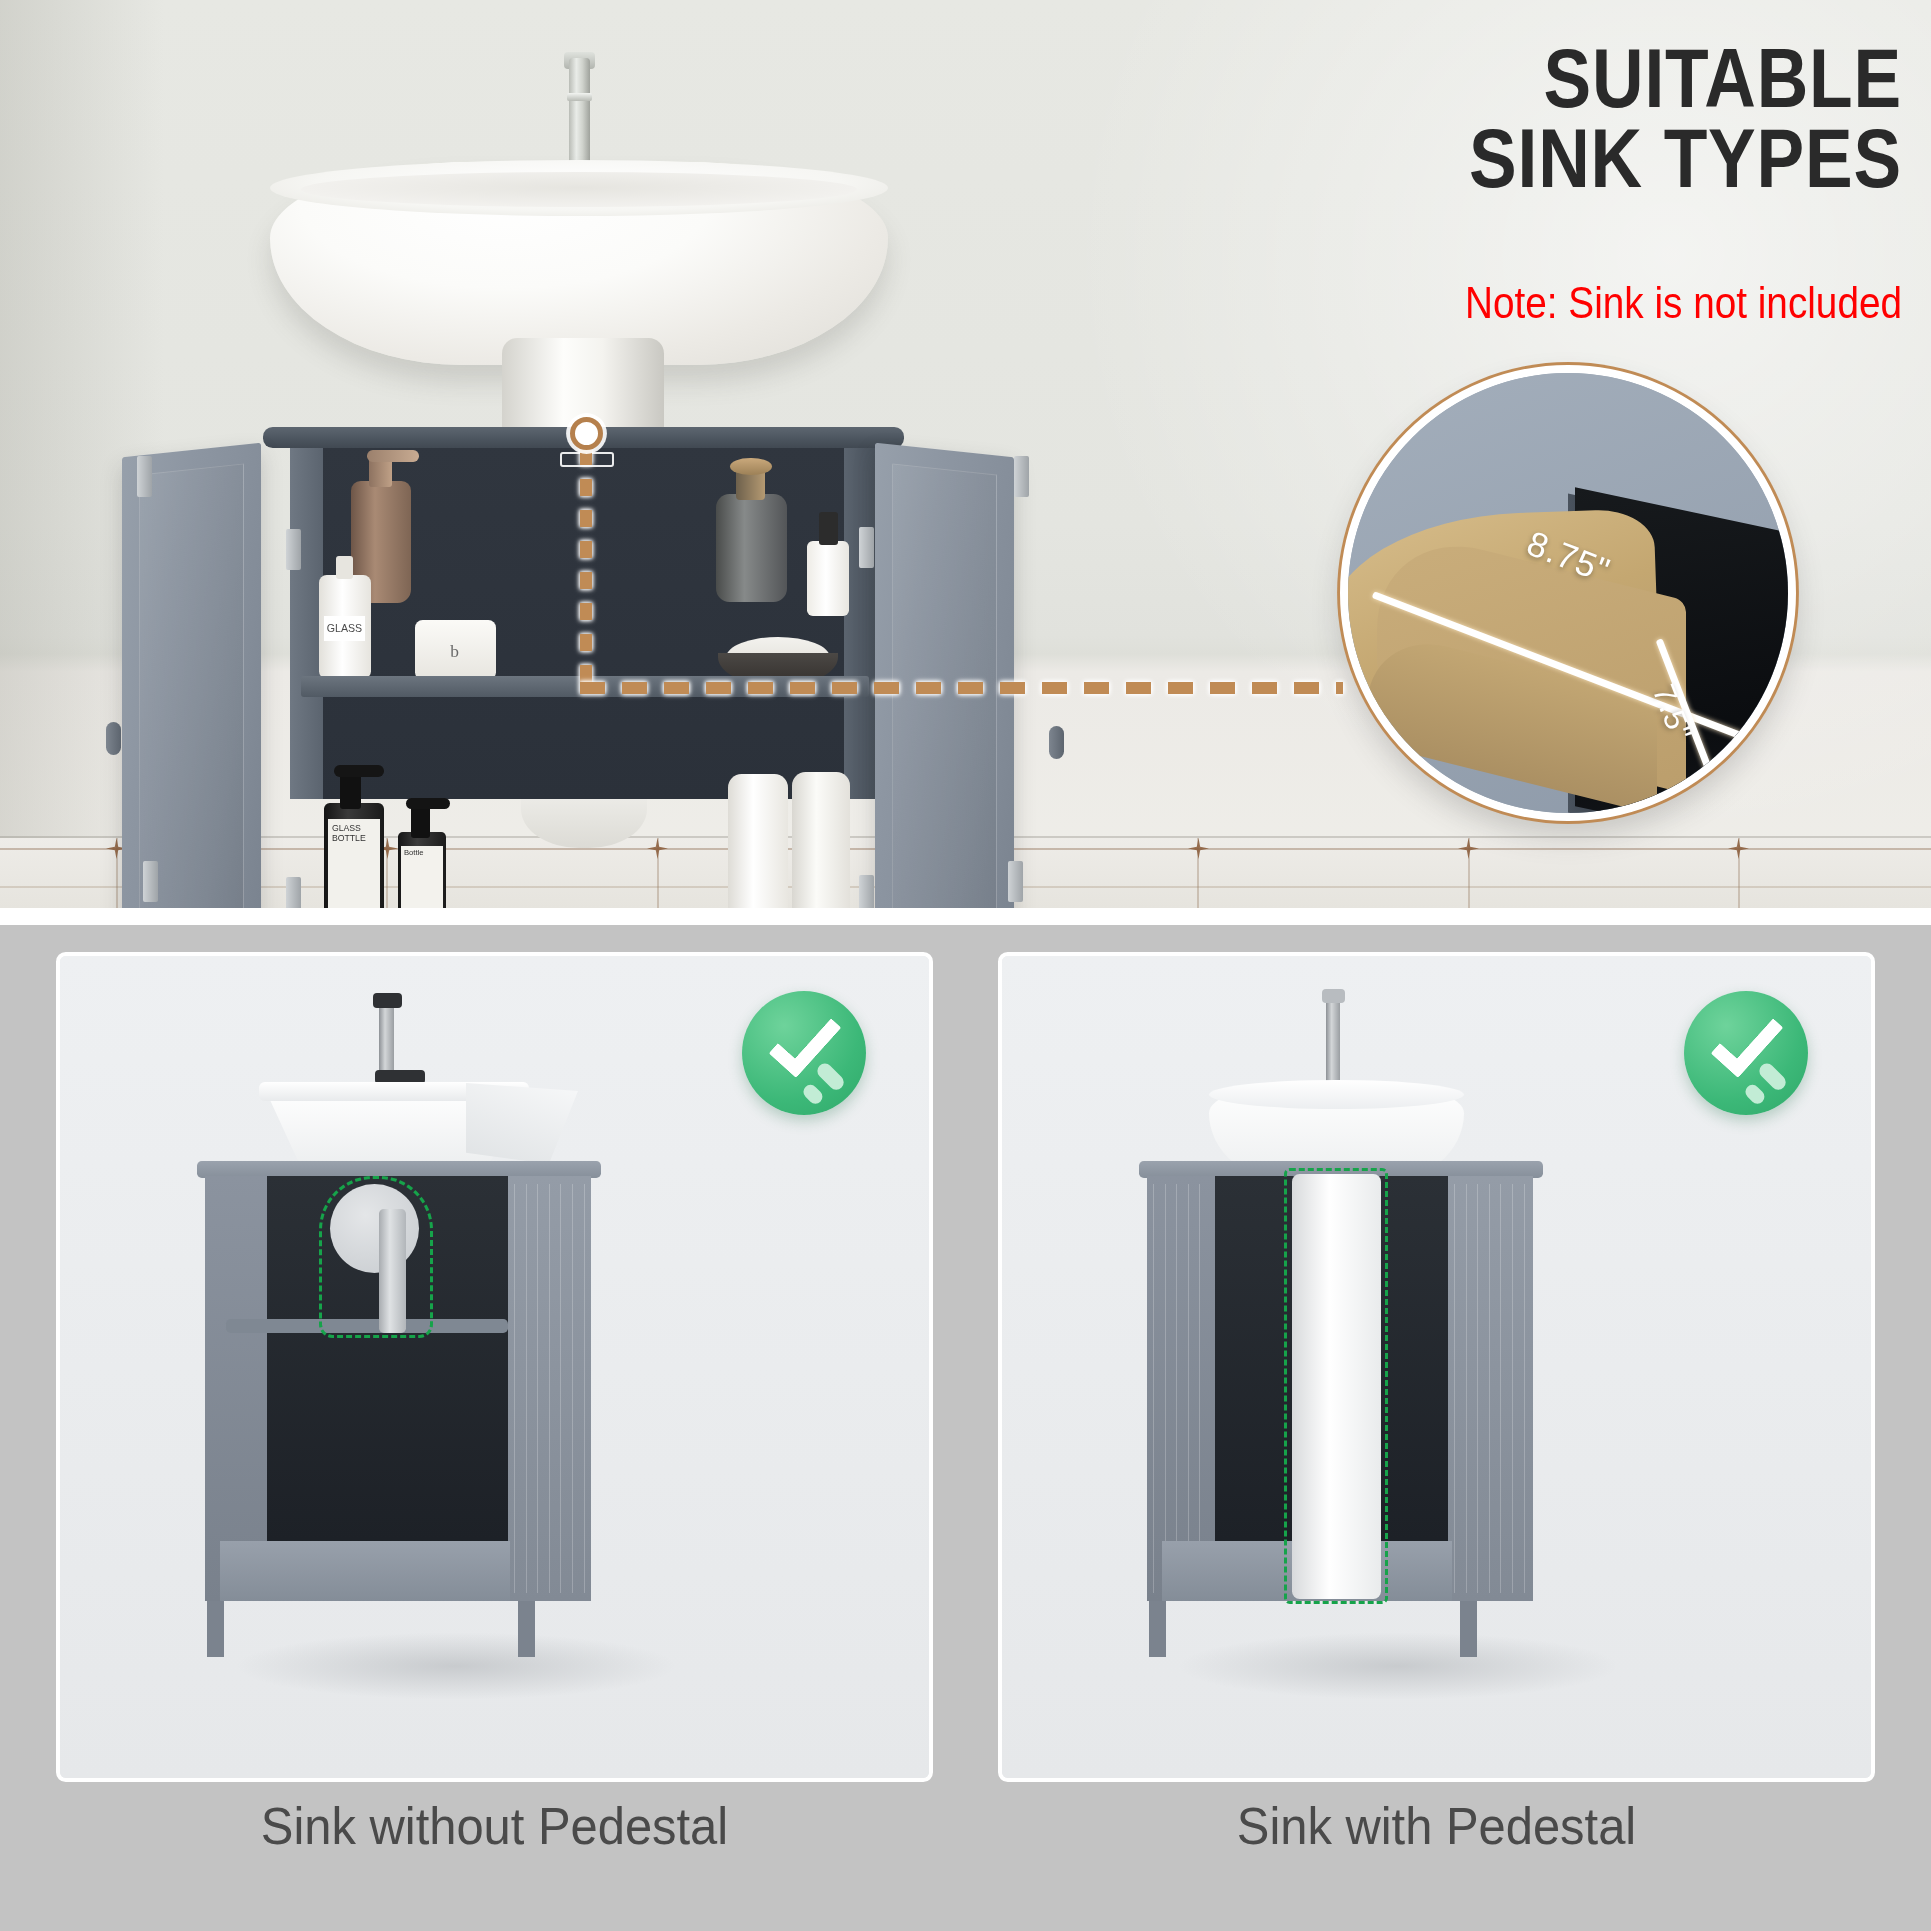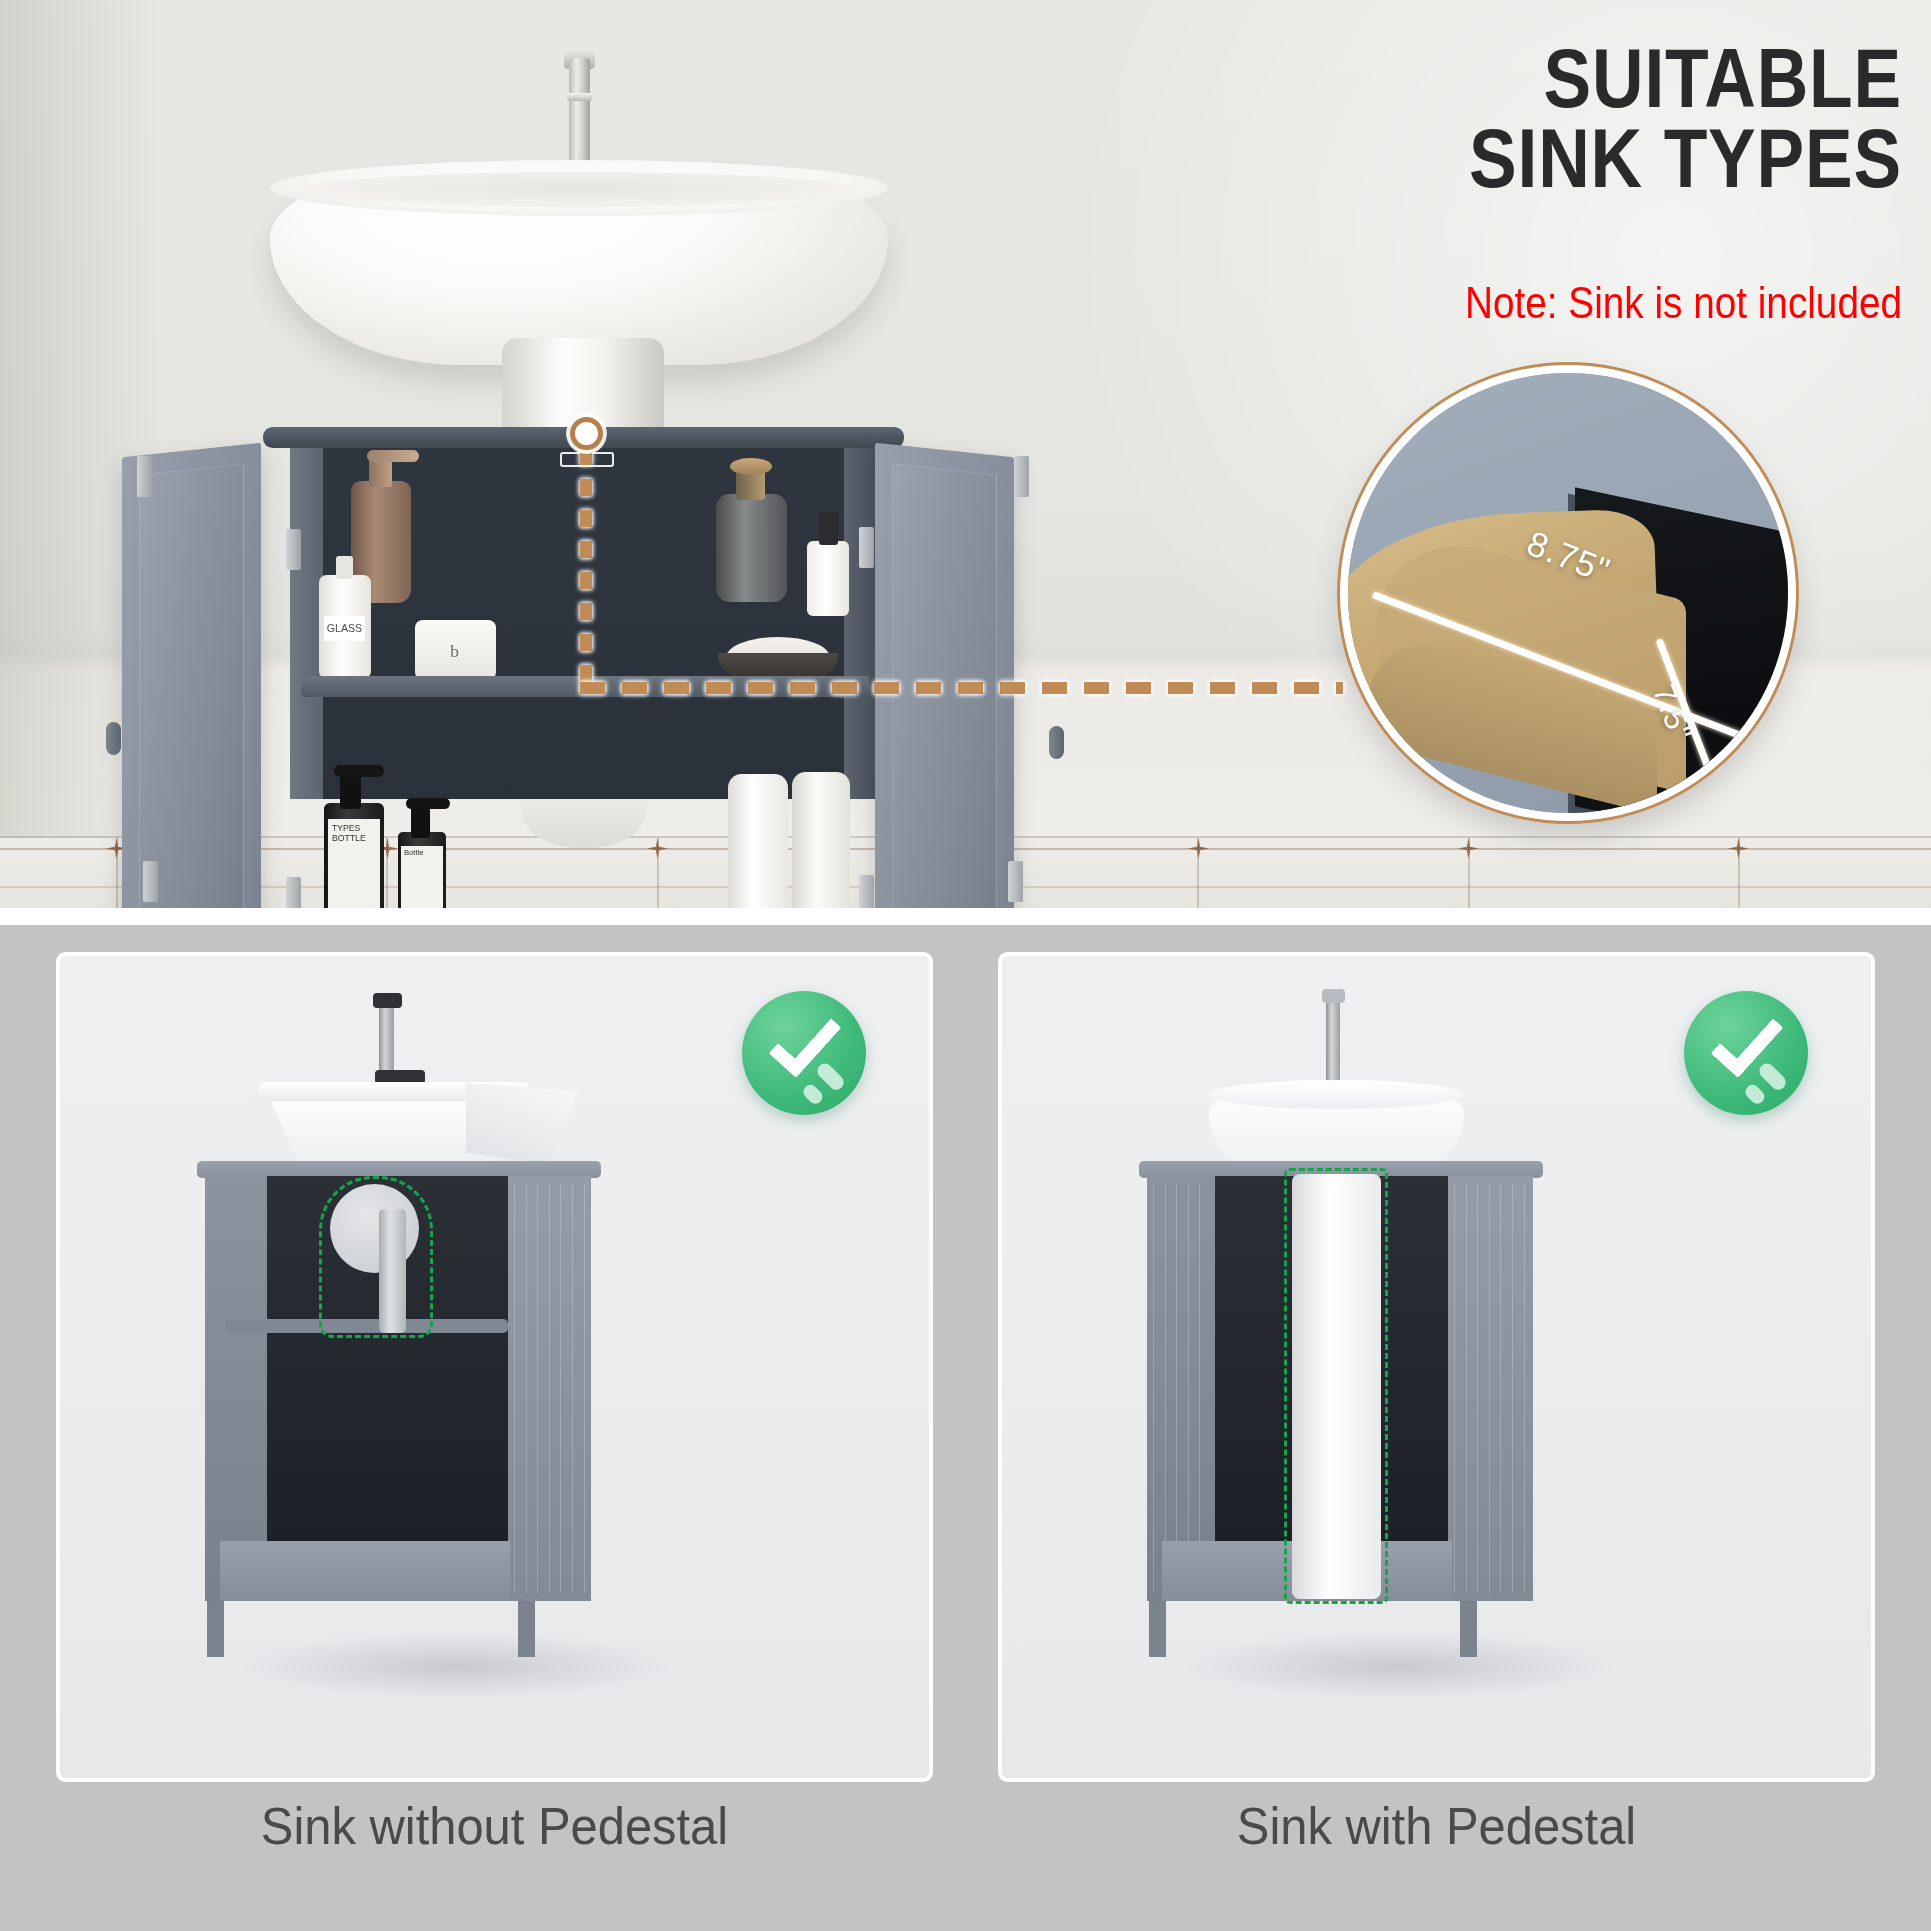--- a/index.html
+++ b/index.html
@@ -361,21 +361,21 @@
   <div class="b-pump-neck" style="left:736px;top:469px;width:29px;height:31px;background:linear-gradient(90deg,#6d604c,#b59a72);z-index:5;border-radius:3.9px;"></div>
   <div class="b-pump-neck" style="left:730px;top:458px;width:42px;height:17.4px;background:linear-gradient(180deg,#caa97c,#9d8157);z-index:5;border-radius:50%;"></div>
 
   <div class="bottle" style="left:807px;top:541px;width:42px;height:75px;background:linear-gradient(90deg,#eeece6,#ffffff 45%,#e8e6e0);border-radius:5.8px;"></div>
   <div class="b-pump-neck" style="left:819px;top:512px;width:19.3px;height:33px;background:#2c2c2c;z-index:5;border-radius:2.9px;"></div>
 
   <div class="bottle" style="left:726px;top:637px;width:104px;height:41px;background:linear-gradient(180deg,#f3f2ee,#dcd9d2);border-radius:50%;"></div>
   <div class="bottle" style="left:718px;top:653px;width:120px;height:33px;background:linear-gradient(180deg,#4b4845,#332f2c);border-radius:0 0 58px 58px / 0 0 29px 29px;"></div>
 
   <div class="bottle" style="left:324px;top:803px;width:60px;height:176px;background:linear-gradient(90deg,#141414,#3a3a3a 40%,#1a1a1a);border-radius:5.8px;"></div>
-  <div style="position:absolute;left:328px;top:819px;width:52px;height:112px;background:#f2f1ec;z-index:6;font-size:8.7px;color:#333;padding:3.9px;line-height:1.15;font-family:'Liberation Sans',sans-serif;overflow:hidden;">TYPES BOTTLE</div>
+  <div style="position:absolute;left:328px;top:819px;width:52px;height:112px;background:#f2f1ec;z-index:6;font-size:8.7px;color:#333;padding:3.9px;line-height:1.15;font-family:'Liberation Sans',sans-serif;overflow:hidden;">GLASS BOTTLE</div>
   <div class="b-pump-neck" style="left:340px;top:772px;width:21px;height:37px;background:#111;z-index:5;"></div>
   <div class="b-pump-neck" style="left:334px;top:765px;width:50px;height:11.6px;background:#151515;z-index:5;border-radius:5.8px;"></div>
 
   <div class="bottle" style="left:398px;top:832px;width:48px;height:147px;background:linear-gradient(90deg,#161616,#3c3c3c 40%,#1c1c1c);border-radius:4.8px;"></div>
   <div style="position:absolute;left:401px;top:846px;width:42px;height:93px;background:#f3f2ed;z-index:6;font-size:7.7px;color:#333;padding:2.9px;line-height:1.1;font-family:'Liberation Sans',sans-serif;overflow:hidden;">Bottle</div>
   <div class="b-pump-neck" style="left:411px;top:805px;width:19.3px;height:33px;background:#111;z-index:5;"></div>
   <div class="b-pump-neck" style="left:406px;top:798px;width:44px;height:10.6px;background:#141414;z-index:5;border-radius:5.8px;"></div>
 
   <div class="bottle" style="left:728px;top:774px;width:60px;height:201px;background:linear-gradient(90deg,#dedcd6,#ffffff 42%,#e8e6e0);border-radius:13.5px;"></div>
   <div class="bottle" style="left:792px;top:772px;width:58px;height:203px;background:linear-gradient(90deg,#d9d7d1,#fbfbf8 42%,#e3e1db);border-radius:13.5px;"></div>

